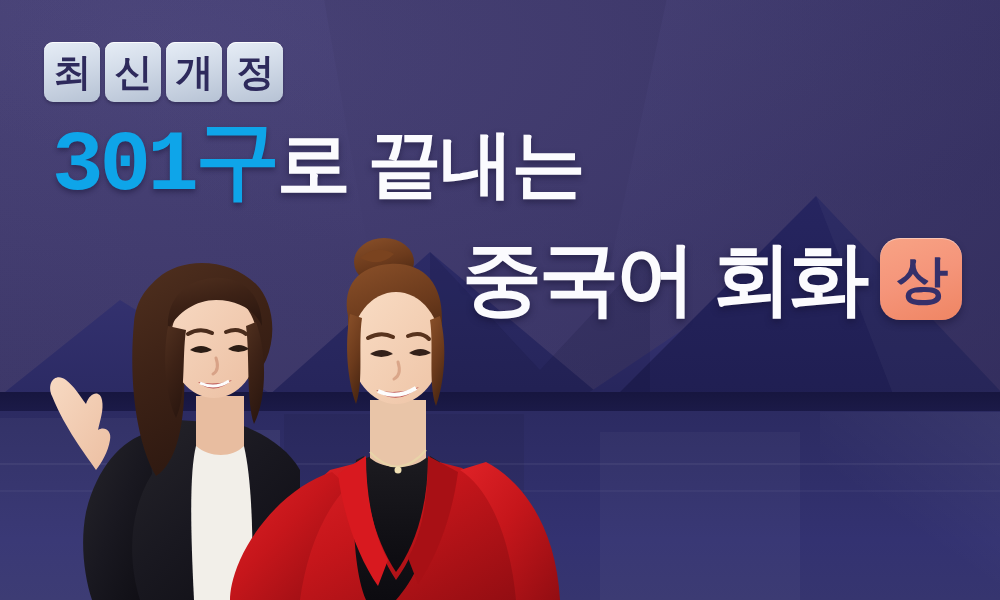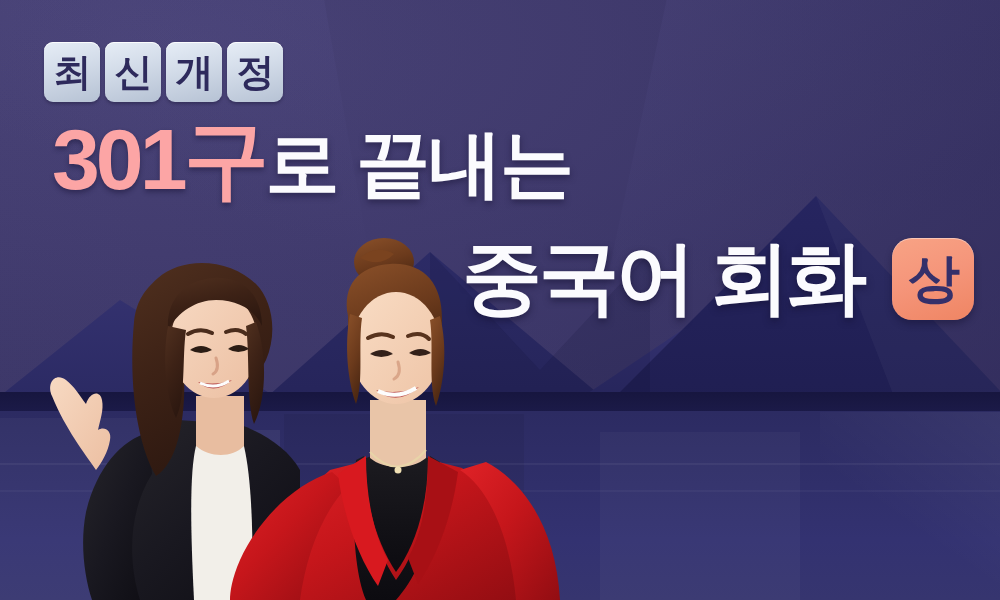--- a/index.html
+++ b/index.html
@@ -120,39 +120,40 @@
     position: absolute;
     left: 52px; top: 116px;
     white-space: nowrap;
     font-size: 86px;
     font-weight: 800;
     line-height: 1;
     letter-spacing: -3px;
     pointer-events: auto;
   }
   .line1 .num {
-    color: #fca5a5;
+    color: #0ea5e9;
     text-shadow: 0 3px 5px rgba(22,18,50,0.45);
     letter-spacing: -4px;
+    font-family: Liberation Mono, monospace;
   }
   .line1 .rest {
     color: #fbfbfe;
     font-size: 74px;
     text-shadow: 0 3px 6px rgba(22,18,50,0.5);
     letter-spacing: -2px;
     margin-left: 0;
   }
 
   .line2 {
     position: absolute;
     left: 462px; top: 238px;
     display: flex;
-    gap: 28px;
+    align-items: center;
+    gap: 14px;
     pointer-events: auto;
-    font-family: Liberation Serif, serif;
   }
   .line2 .big {
     font-size: 80px;
     font-weight: 800;
     color: #fbfbfe;
     line-height: 1;
     letter-spacing: -3px;
     white-space: nowrap;
     text-shadow: 0 3px 7px rgba(18,14,45,0.55);
   }

